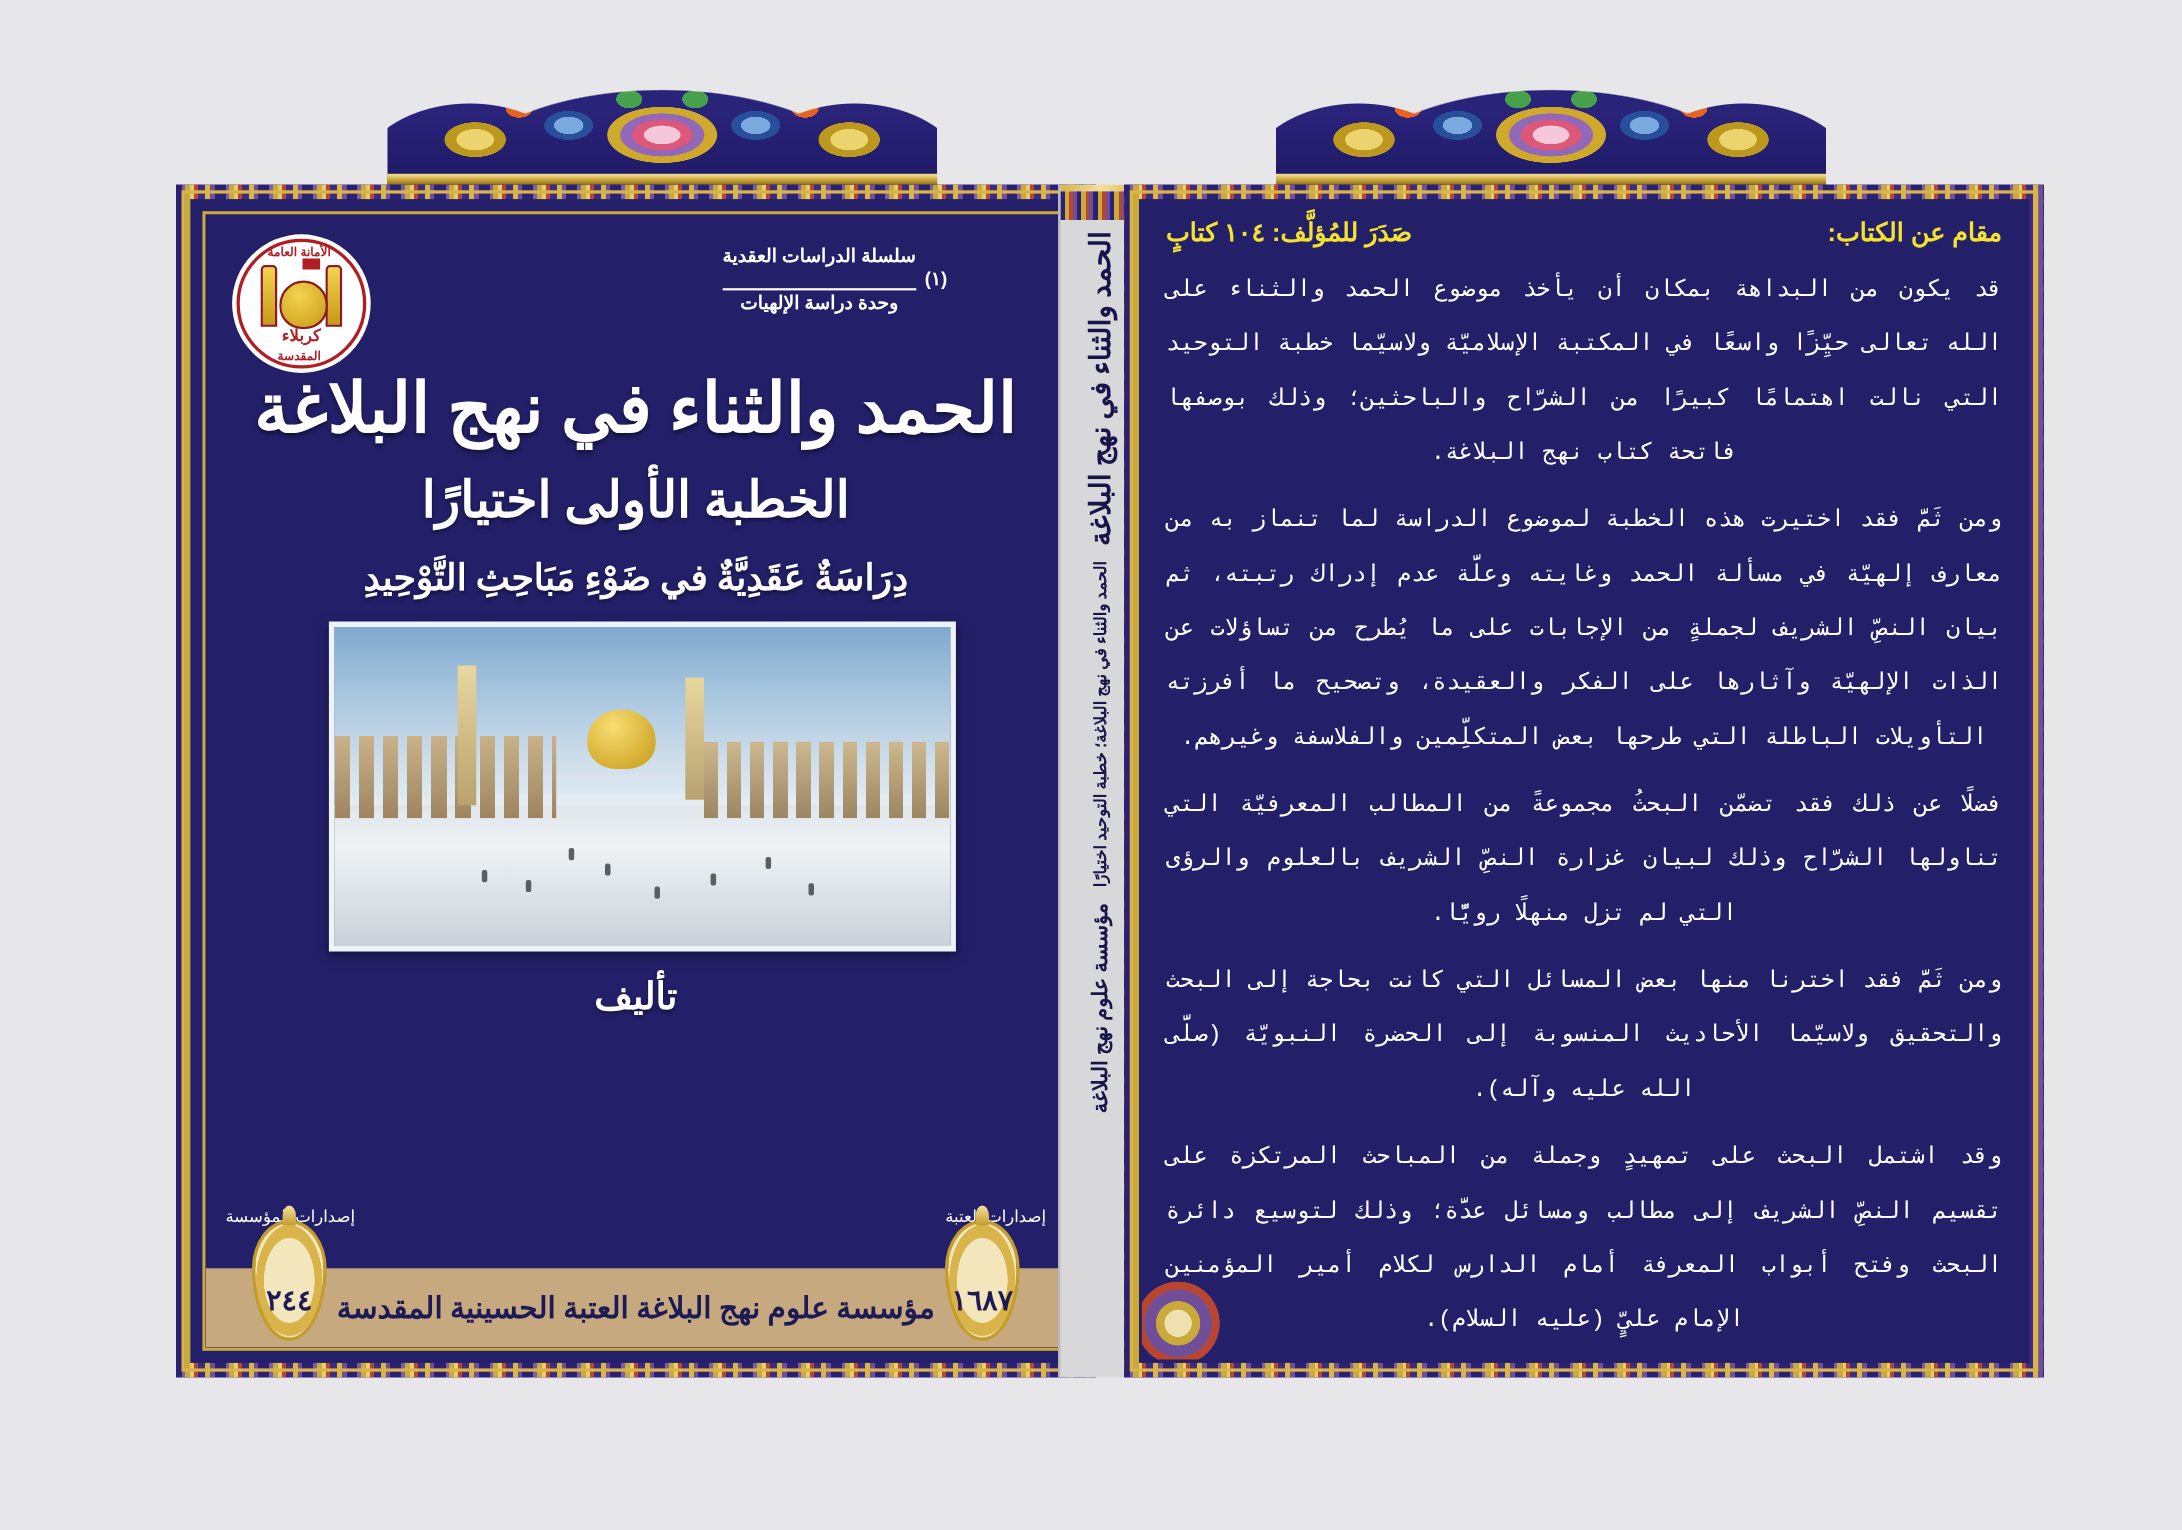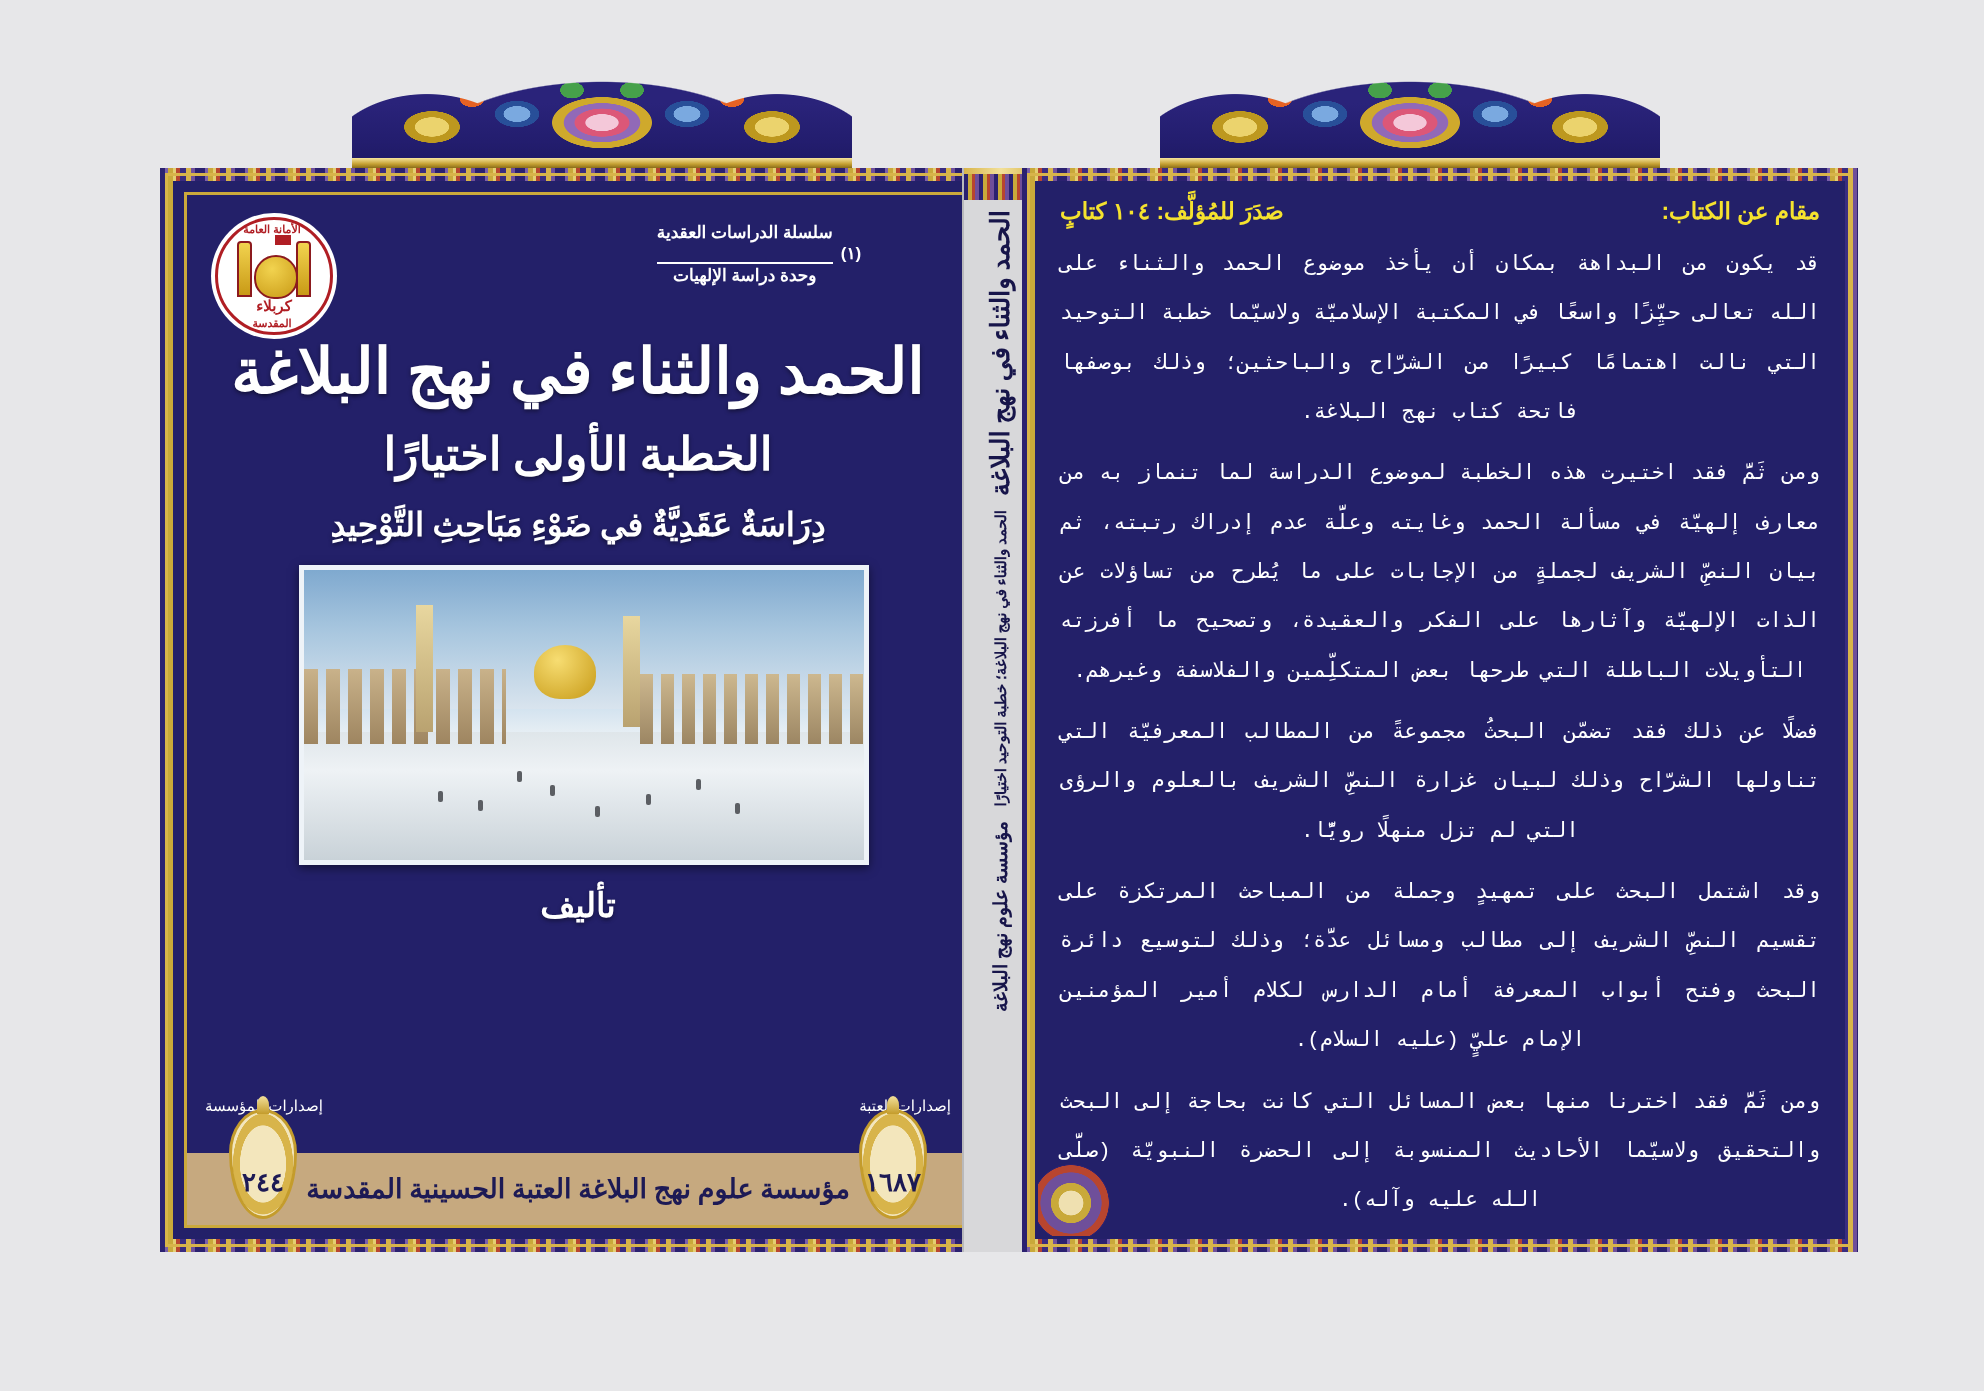--- a/index.html
+++ b/index.html
@@ -261,22 +261,22 @@
 
       <div class="bc-head" style="left:22px;right:22px;top:14px;">
         <span>مقام عن الكتاب:</span>
         <span>صَدَرَ للمُؤلَّف: ١٠٤ كتابٍ</span>
       </div>
 
       <div class="bc-body" style="left:22px;right:22px;top:56px;">
         <p>قد يكون من البداهة بمكان أن يأخذ موضوع الحمد والثناء على الله تعالى حيِّزًا واسعًا في المكتبة الإسلاميّة ولاسيّما خطبة التوحيد التي نالت اهتمامًا كبيرًا من الشرّاح والباحثين؛ وذلك بوصفها فاتحة كتاب نهج البلاغة.</p>
         <p>ومن ثَمَّ فقد اختيرت هذه الخطبة لموضوع الدراسة لما تنماز به من معارف إلهيّة في مسألة الحمد وغايته وعلَّة عدم إدراك رتبته، ثم بيان النصِّ الشريف لجملةٍ من الإجابات على ما يُطرح من تساؤلات عن الذات الإلهيّة وآثارها على الفكر والعقيدة، وتصحيح ما أفرزته التأويلات الباطلة التي طرحها بعض المتكلِّمين والفلاسفة وغيرهم.</p>
         <p>فضلًا عن ذلك فقد تضمّن البحثُ مجموعةً من المطالب المعرفيّة التي تناولها الشرّاح وذلك لبيان غزارة النصِّ الشريف بالعلوم والرؤى التي لم تزل منهلًا رويًّا.</p>
+        <p>ومن ثَمَّ فقد اخترنا منها بعض المسائل التي كانت بحاجة إلى البحث والتحقيق ولاسيّما الأحاديث المنسوبة إلى الحضرة النبويّة (صلَّى الله عليه وآله).</p>
         <p>وقد اشتمل البحث على تمهيدٍ وجملة من المباحث المرتكزة على تقسيم النصِّ الشريف إلى مطالب ومسائل عدَّة؛ وذلك لتوسيع دائرة البحث وفتح أبواب المعرفة أمام الدارس لكلام أمير المؤمنين الإمام عليٍّ (عليه السلام).</p>
-        <p>ومن ثَمَّ فقد اخترنا منها بعض المسائل التي كانت بحاجة إلى البحث والتحقيق ولاسيّما الأحاديث المنسوبة إلى الحضرة النبويّة (صلَّى الله عليه وآله).</p>
       </div>
 
 
       <div class="cornorn" style="left:-6px;bottom:-6px;"></div>
     </div>
   </div>
 
 </div>
 
 </body></html>

